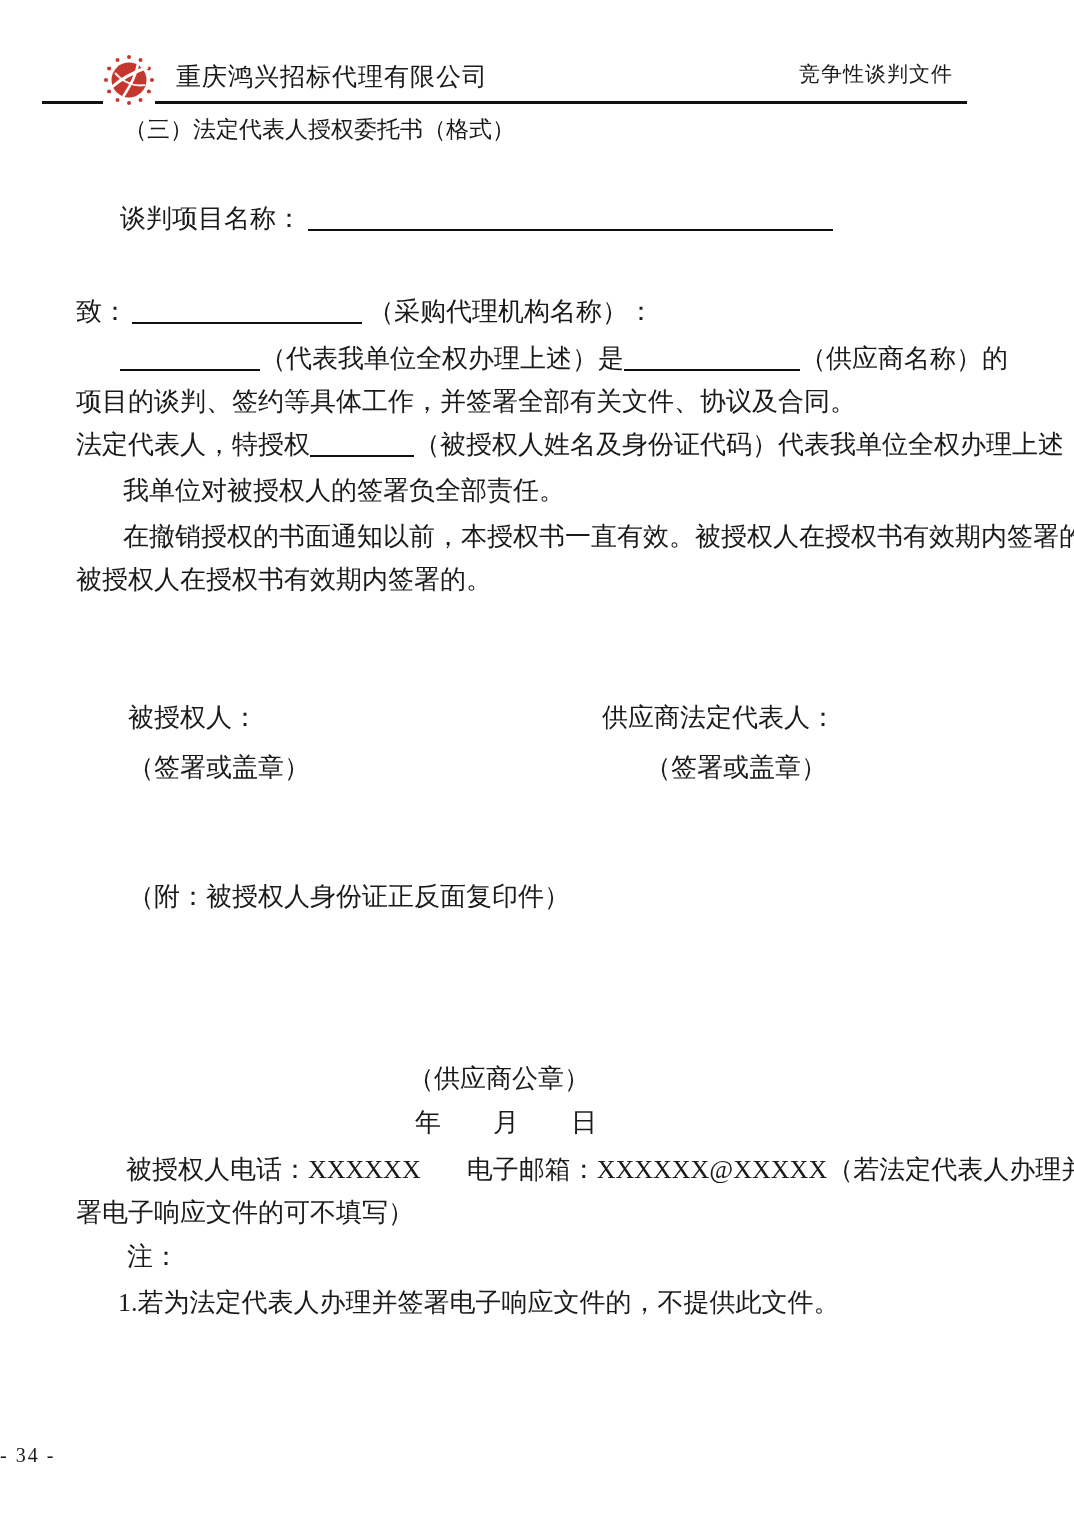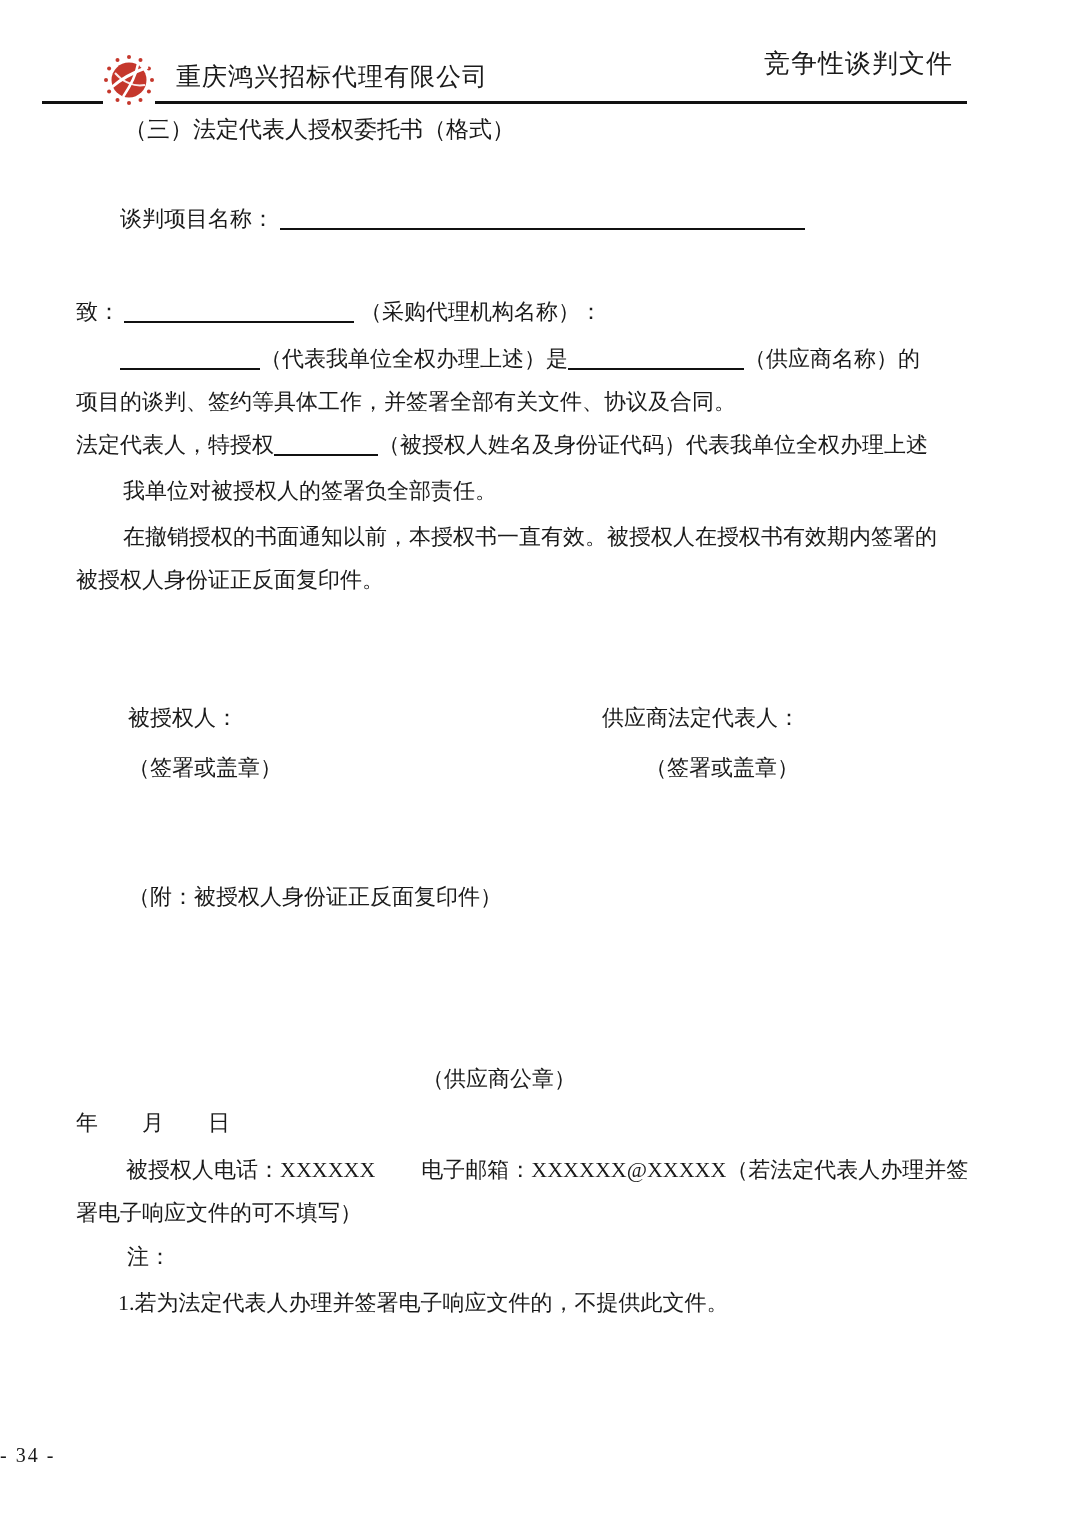--- a/index.html
+++ b/index.html
@@ -36,33 +36,33 @@
     position: absolute;
     left: 134px;
     bottom: 8px;
     font-size: 25px;
     letter-spacing: 1px;
     white-space: nowrap;
   }
   .doc-type {
     position: absolute;
     right: 14px;
-    bottom: 20px;
-    font-size: 26px;
+    bottom: 13px;
+    font-size: 21px;
     letter-spacing: 1px;
     white-space: nowrap;
   }
   
   .content {
     padding-left: 76px;
     padding-right: 114px;
   }
   .ln {
     line-height: 43px;
-    font-size: 22px;
+    font-size: 26px;
     white-space: nowrap;
   }
   .section-title {
     margin-top: 4px;
     padding-left: 48px;
     font-size: 23px;
     font-weight: normal;
   }
   .blank {
     display: inline-block;
@@ -83,21 +83,21 @@
   
   .sig-row { position: relative; }
   .sig-row-1 { margin-top: 95px; }
   .sig-row-2 { margin-top: 7px; }
   .sig-left  { padding-left: 52px; }
   .sig-right-1 { position: absolute; left: 526px; top: 0; }
   .sig-right-2 { position: absolute; left: 569px; top: 0; }
   .attach-line { margin-top: 86px; padding-left: 52px; }
   
   .seal-line { margin-top: 139px; text-align: center; padding-right: 38px; }
-  .date-line { margin-top: 1px;  text-align: left; padding-right: 24px; }
+  .date-line { margin-top: 1px;  text-align: center; padding-right: 24px; }
   
   .phone-line  { margin-top: 4px; padding-left: 50px; }
   .email-label { margin-left: 46px; text-align: right; }
   .note-label  { margin-top: 1px; padding-left: 51px; }
   .note-item   { margin-top: 3px; padding-left: 42px; }
   
   .page-number {
     position: absolute;
     left: 0; right: 0;
     top: 1444px;
@@ -155,21 +155,21 @@
       <span class="blank blank-rep"></span><span>（代表我单位全权办理上述）是</span><span class="blank blank-supplier"></span><span>（供应商名称）的</span>
     </div>
     <div class="ln">项目的谈判、签约等具体工作，并签署全部有关文件、协议及合同。</div>
     <div class="ln">
       <span>法定代表人，特授权</span><span class="blank blank-person"></span><span>（被授权人姓名及身份证代码）代表我单位全权办理上述</span>
     </div>
 
     <div class="ln para2">我单位对被授权人的签署负全部责任。</div>
 
     <div class="ln para3-l1">在撤销授权的书面通知以前，本授权书一直有效。被授权人在授权书有效期内签署的</div>
-    <div class="ln">被授权人身份证正反面复印件。</div>
+    <div class="ln">被授权人在授权书有效期内签署的。</div>
 
     <div class="ln sig-row sig-row-1">
       <span class="sig-left">被授权人：</span>
       <span class="sig-right-1">供应商法定代表人：</span>
     </div>
     <div class="ln sig-row sig-row-2">
       <span class="sig-left">（签署或盖章）</span>
       <span class="sig-right-2">（签署或盖章）</span>
     </div>
 

